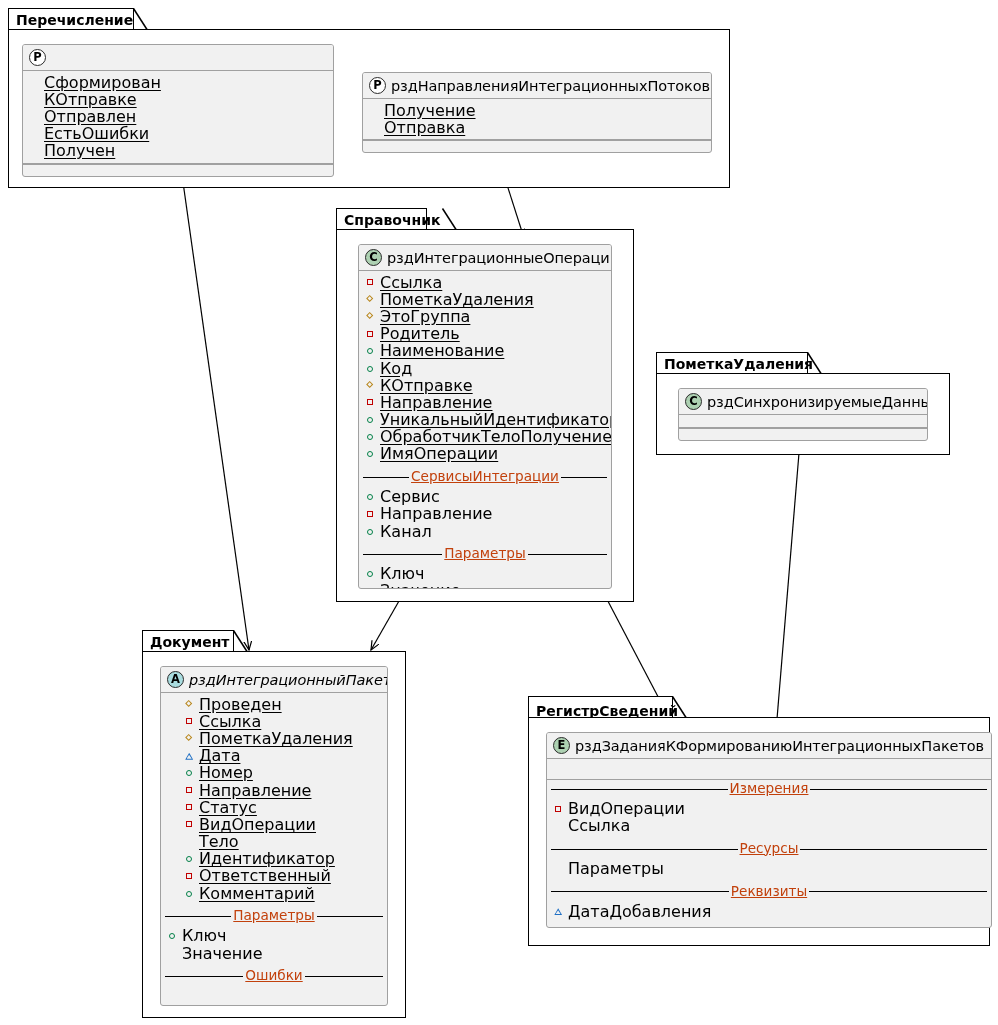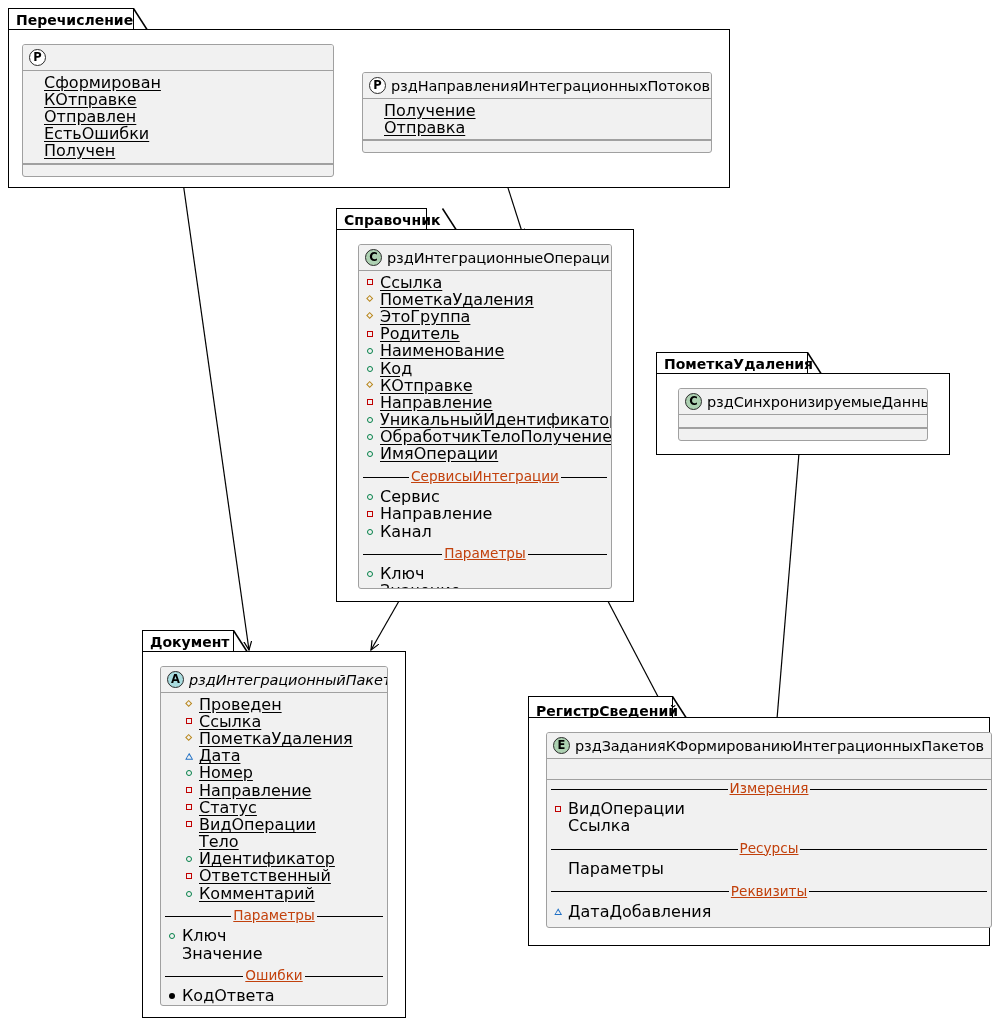--- a/index.html
+++ b/index.html
@@ -514,27 +514,20 @@
           </div>
         <div class="member">
             <span class="mk mk-none"></span>
             <span class="member-label">Значение</span>
           </div>
       </div>
       <div class="sep no-topline">
         <span class="sep-line"></span>
         <span class="sep-text">Ошибки</span>
       </div>
-      <div class="cls-section" style="border-bottom:none;">
-        <div class="member">
-            <span class="mk mk-dot"></span>
-            <span class="member-label">КодОтвета</span>
-          </div>
-        <div class="member"></div>
-      </div>
     </div>
   </div>
 
   <div class="pkg" style="left:528px; top:696px; width:462px; height:250px;">
     <div class="pkg-tab" style="width:145px;align-items:flex-end;">
       <span>РегистрСведений</span>
     </div>
     <svg class="pkg-tab-slash" style="left:144px; top:0px; width:18px; height:24px;">
       <path d="M0.5,0.5 L14,21.5" stroke="#000" stroke-width="1.5" fill="none"></path>
     </svg>

